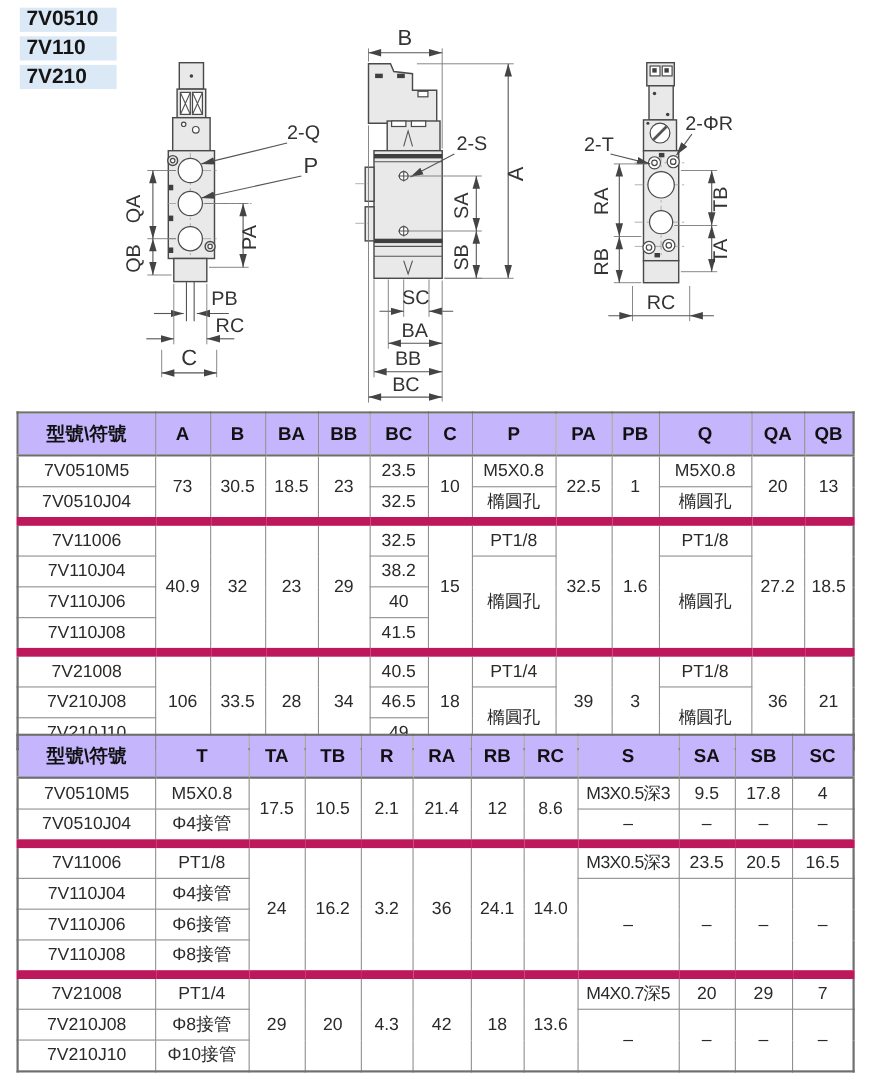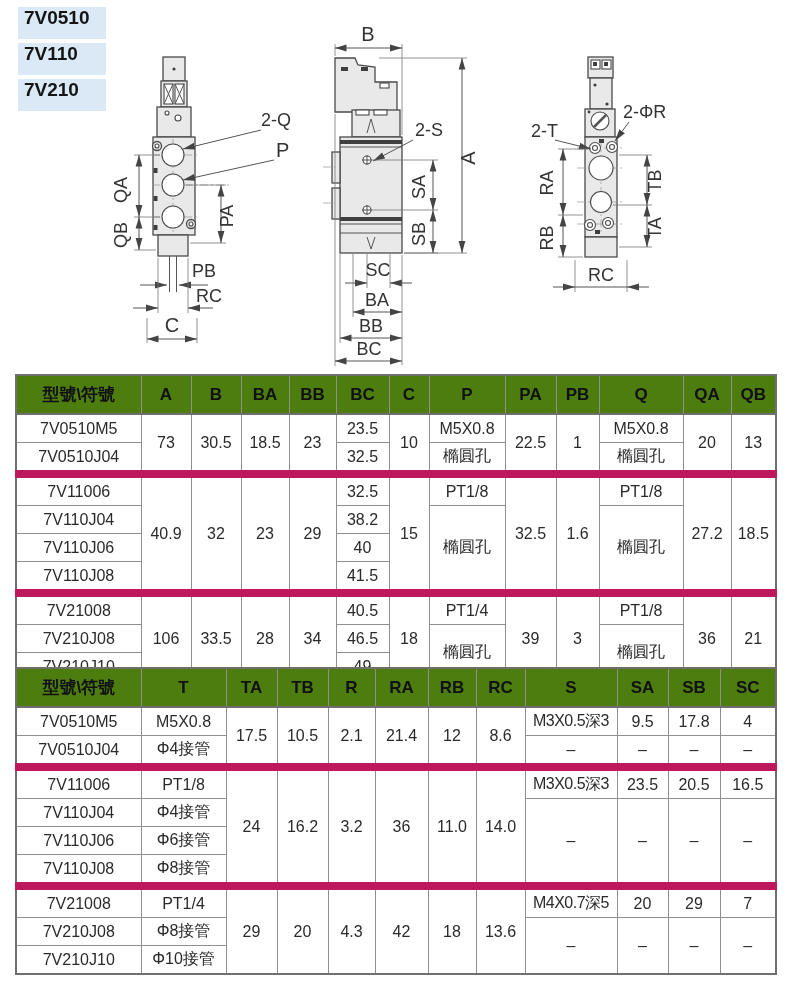--- a/index.html
+++ b/index.html
@@ -3,39 +3,39 @@
 <meta charset="utf-8">
 <style>
   html,body{margin:0;padding:0;background:#fff;}
   body{width:790px;height:990px;position:relative;overflow:hidden;
        font-family:"Liberation Sans","DejaVu Sans",sans-serif;color:#222;}
   .page{position:absolute;inset:0;}
 
   
   .badges{position:absolute;left:18px;top:7px;}
   .badge{display:block;width:76px;background:#dbe8f6;color:#151515;font-weight:bold;
-         font-size:19px;line-height:21px;height:32px;padding:0 6px;margin-bottom:4px;}
+         font-size:19px;line-height:21px;height:22px;padding:0 6px;margin-bottom:4px;}
 
   
   svg.drw{position:absolute;}
   .ol{fill:#e9e9e9;stroke:#4a4a4a;stroke-width:1.3;}
   .wc{fill:#fff;stroke:#4a4a4a;stroke-width:1.1;}
   .dk{fill:#3f3f3f;stroke:none;}
   .dim{stroke:#555;stroke-width:1;fill:none;}
   .ext{stroke:#777;stroke-width:0.8;fill:none;}
   .cl{stroke:#999;stroke-width:0.7;fill:none;stroke-dasharray:8 3 2 3;}
   .lbl{font-size:18px;fill:#333;}
   .lbl2{font-size:20px;fill:#333;}
 
   
   table.dim-table{position:absolute;left:15px;border-collapse:collapse;table-layout:fixed;
                   width:760px;border:2px solid #6f6f6f;}
   .dim-table th,.dim-table td{border:1px solid #8f8f8f;text-align:center;vertical-align:middle;
                   padding:0;font-size:16px;color:#2a2a2a;overflow:hidden;white-space:nowrap;}
-  .dim-table th{background:#4d7c0f;font-size:17px;font-weight:bold;color:#111;height:37px;}
+  .dim-table th{background:#c4b5fd;font-size:17px;font-weight:bold;color:#111;height:37px;}
   .dim-table td{height:27px;}
   .dim-table tr.gsep td{border-top:8px solid #be185d;}
   .dim-table thead th{border-bottom:2px solid #6f6f6f;}
   .cn{color:#6e6e6e;}
   .sm{font-size:13px;letter-spacing:-0.5px;}
   #t1{top:374px;}
   #t2{top:667px;}
 
   .note{position:absolute;left:16px;top:956px;font-size:17px;color:#3c3c3c;}
 </style>
@@ -409,21 +409,21 @@
         <td>–</td>
         <td>–</td>
       </tr>
       <tr class="gsep">
         <td>7V11006</td>
         <td>PT1/8</td>
         <td rowspan="4">24</td>
         <td rowspan="4">16.2</td>
         <td rowspan="4">3.2</td>
         <td rowspan="4">36</td>
-        <td rowspan="4">11.0</td>
+        <td rowspan="4">24.1</td>
         <td rowspan="4">14.0</td>
         <td class="sm">M3X0.5深3</td>
         <td>23.5</td>
         <td>20.5</td>
         <td>16.5</td>
       </tr>
       <tr>
         <td>7V110J04</td>
         <td class="cn">Φ4接管</td>
         <td rowspan="3">–</td>

